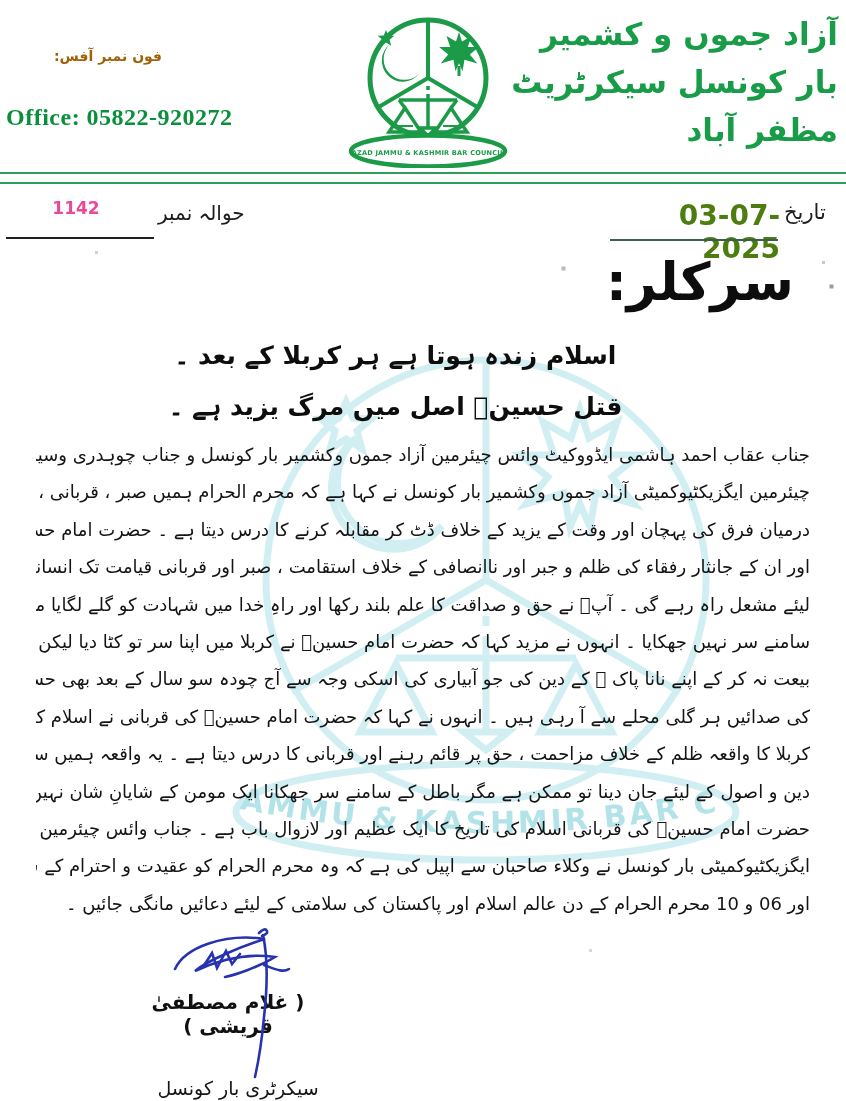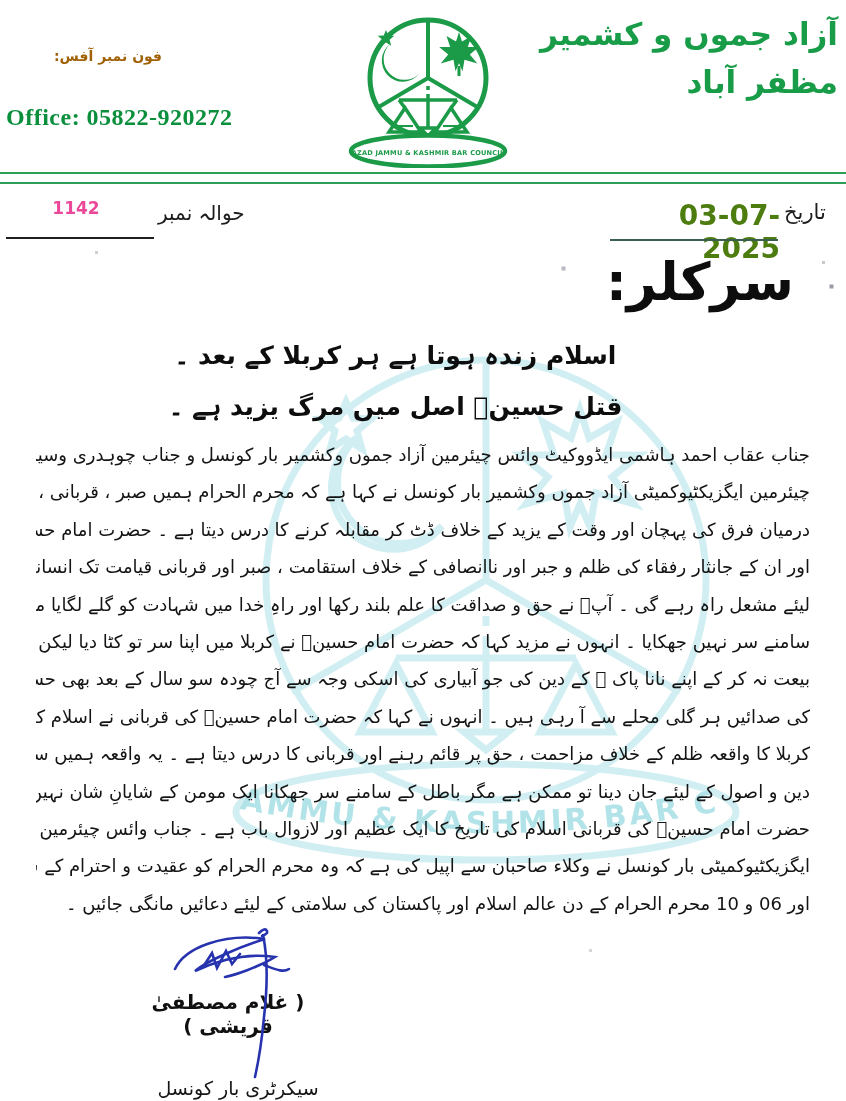--- a/index.html
+++ b/index.html
@@ -104,20 +104,21 @@
       <path d="M102 126 L134 126 L118 102 Z"></path>
       <path d="M64 120 h16 M110 120 h16" stroke-width="2"></path>
       <path d="M87 122 L103 122 L95 130 Z"></path>
     </g>
     <ellipse cx="95" cy="145" rx="77" ry="15.5" fill="#ffffff" stroke="#1b9a48" stroke-width="4.5"></ellipse>
     <text x="95" y="149" text-anchor="middle" font-size="6.6" font-weight="700" fill="#1b9a48" font-family="DejaVu Sans, sans-serif" letter-spacing=".2">AZAD JAMMU &amp; KASHMIR BAR COUNCIL</text>
   </svg>
 
   <div class="org-name">
       <div>آزاد جموں و کشمیر</div>
+      <div>بار کونسل سیکرٹریٹ</div>
       <div>مظفر آباد</div>
     </div>
 
   <div class="head-rule"></div>
 
   <div class="date-value" dir="ltr">03-07-2025</div>
   <div class="date-underline"></div>
   <div class="date-label">تاریخ</div>
 
   <div class="ref-value">1142</div>

